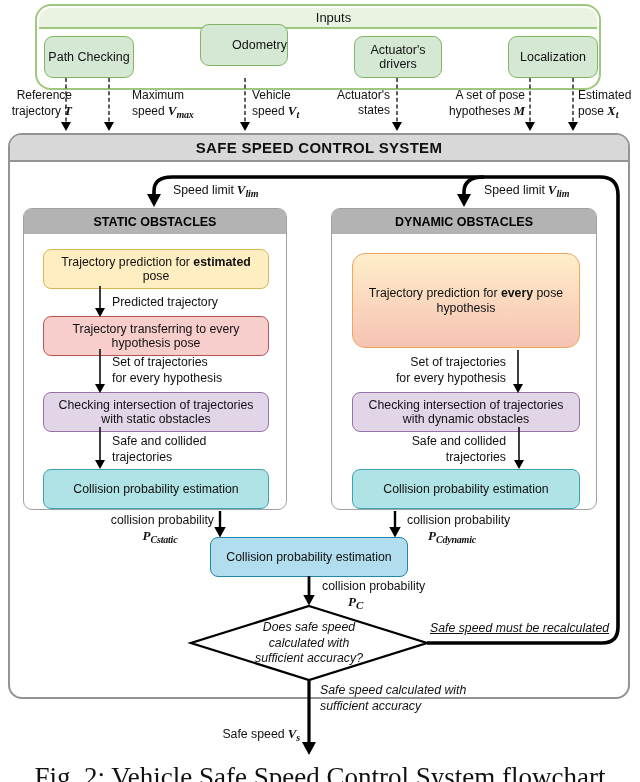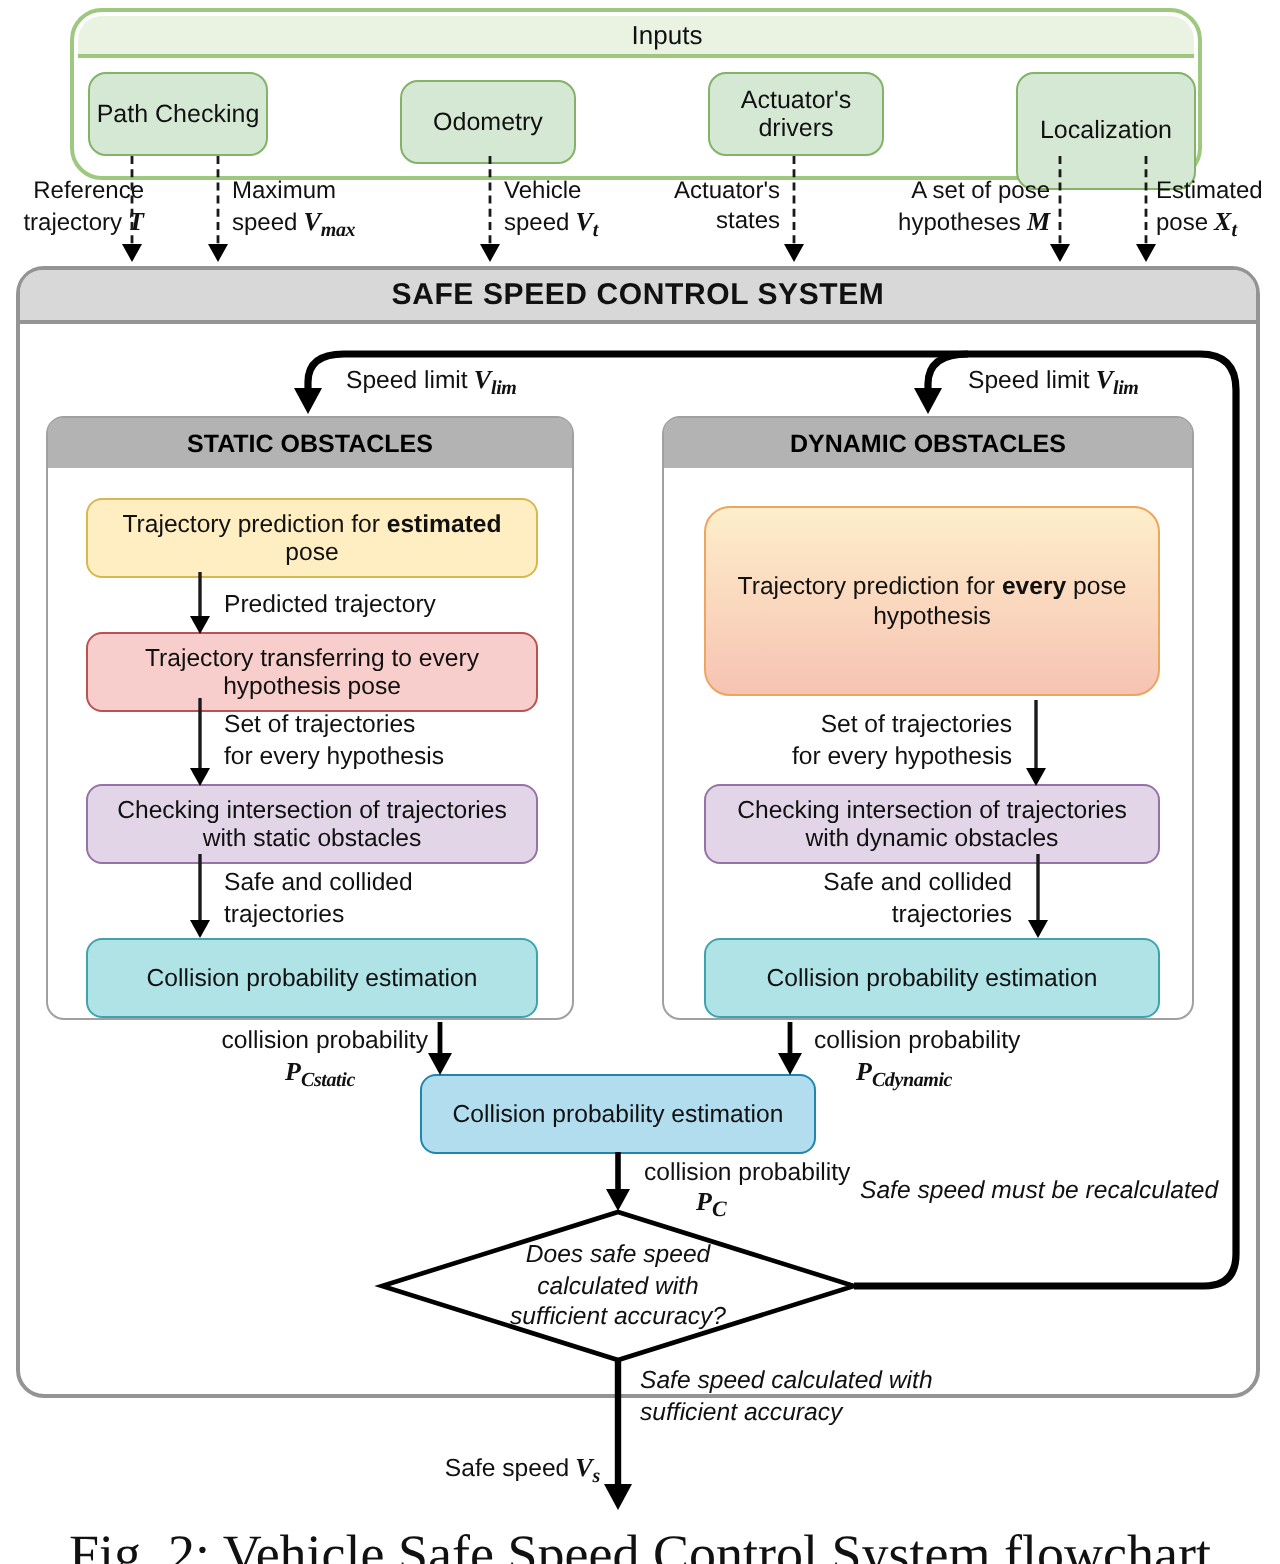--- a/index.html
+++ b/index.html
@@ -75,35 +75,35 @@
 
   <div class="abs inputs-panel" style="left:35px; top:4px; width:566px; height:86px;">
     <div class="inputs-header ctr">
       <span>Inputs</span>
     </div>
   </div>
 
   <div class="abs src ctr" style="left:44px; top:36px; width:90px; height:42px;">
     <span>Path Checking</span>
   </div>
-  <div class="abs src ctr" style="left:200px; top:40px; width:88px; height:42px;">
+  <div class="abs src ctr" style="left:200px; top:24px; width:88px; height:42px;justify-content:flex-end;">
     <span>Odometry</span>
   </div>
   <div class="abs src ctr" style="left:354px; top:36px; width:88px; height:42px;">
     <span>Actuator's drivers</span>
   </div>
-  <div class="abs src ctr" style="left:508px; top:36px; width:90px; height:59px;">
+  <div class="abs src ctr" style="left:508px; top:36px; width:90px; height:42px;">
     <span>Localization</span>
   </div>
 
   <div class="abs io ra" style="left:10px; top:88px; width:62px;">
     <span>Reference</span><br>
     <span>trajectory</span><i class="mv">T</i><sub class="ms"></sub>
   </div>
-  <div class="abs io" style="left:116px; top:88px;">
+  <div class="abs io" style="left:132px; top:88px;">
     <span>Maximum</span><br>
     <span>speed</span><i class="mv">V</i><sub class="ms">max</sub>
   </div>
   <div class="abs io" style="left:252px; top:88px;">
     <span>Vehicle</span><br>
     <span>speed</span><i class="mv">V</i><sub class="ms">t</sub>
   </div>
   <div class="abs io ra" style="left:300px; top:88px; width:90px;">
     <span>Actuator's</span><br>
     <span>states</span><sub class="ms"></sub>
@@ -255,21 +255,21 @@
   </div>
   <div class="abs pline big-p" style="left:348px; top:592px;">
     <i class="mv">P</i><sub class="ms">C</sub>
   </div>
 
   <div class="abs el it ctr" style="left:231px; top:621px; width:156px; flex-direction:column;">
     <span class="ln">Does safe speed</span>
     <span class="ln">calculated with</span>
     <span class="ln">sufficient accuracy?</span>
   </div>
-  <div class="abs el it ra" style="left:430px; top:589px; width:166px;">
+  <div class="abs el it ra" style="left:430px; top:622px; width:166px;text-decoration:underline;">
     <span>Safe speed must be recalculated</span>
   </div>
   <div class="abs el it" style="left:320px; top:684px;">
     <span class="ln">Safe speed calculated with</span>
     <span class="ln">sufficient accuracy</span>
   </div>
 
   <div class="abs el ra" style="left:180px; top:727px; width:120px;">
     <span>Safe speed</span><i class="mv">V</i><sub class="ms">s</sub>
   </div>

